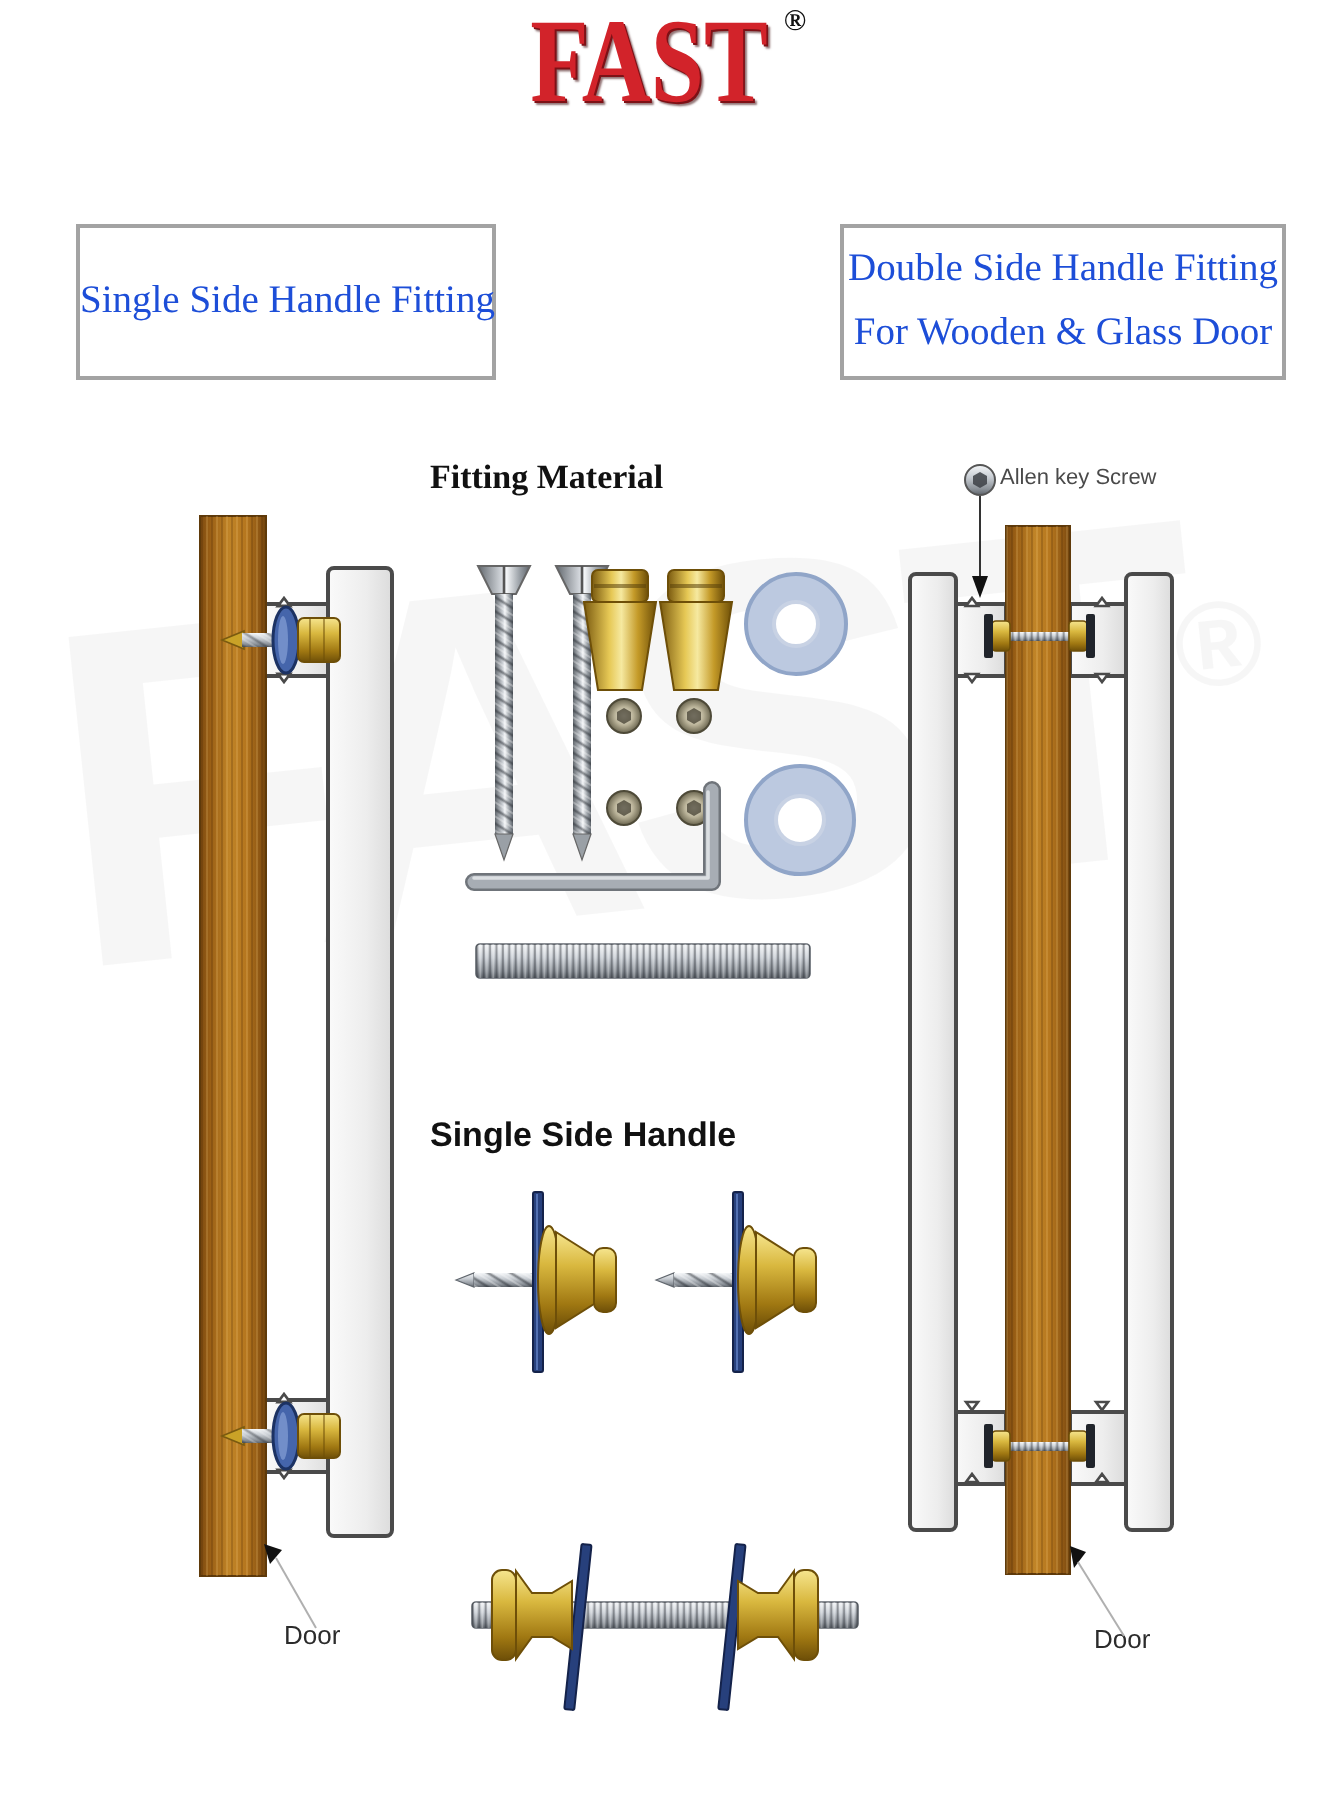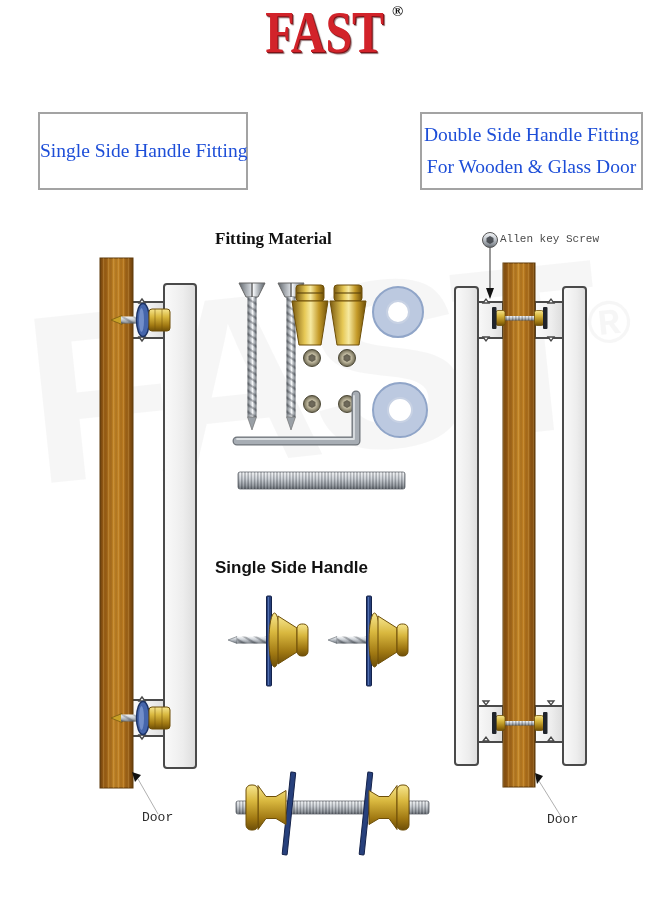--- a/index.html
+++ b/index.html
@@ -24,21 +24,21 @@
     justify-content:center;gap:2px;}
   .hbox .l{font-size:19.5px;line-height:30px;white-space:nowrap;}
   #hbox-left{left:38px;top:112px;width:206px;height:74px;}
   #hbox-right{left:420px;top:112px;width:219px;height:74px;}
   
   .sec-title{position:absolute;left:215px;width:230px;text-align:left;color:#111;font-weight:bold;}
   #title-fitting{top:229px;font-family:"Liberation Serif",serif;font-size:17px;}
   #title-single{top:558px;font-size:17px;}
   #title-double{top:729px;font-size:17px;}
   
-  .small-label{position:absolute;color:#2b2b2b;font-family:Liberation Mono, monospace;}
+  .small-label{position:absolute;color:#2b2b2b;}
   #lbl-allen{left:500px;top:233px;font-size:11px;color:#4a4a4a;}
   #lbl-door-left{left:142px;top:810px;width:70px;font-size:13px;}
   #lbl-door-right{left:547px;top:812px;width:70px;font-size:13px;}
 </style>
 </head>
 <body>
 
 <div id="stage">
 
   <svg width="0" height="0" style="position:absolute" aria-hidden="true">

